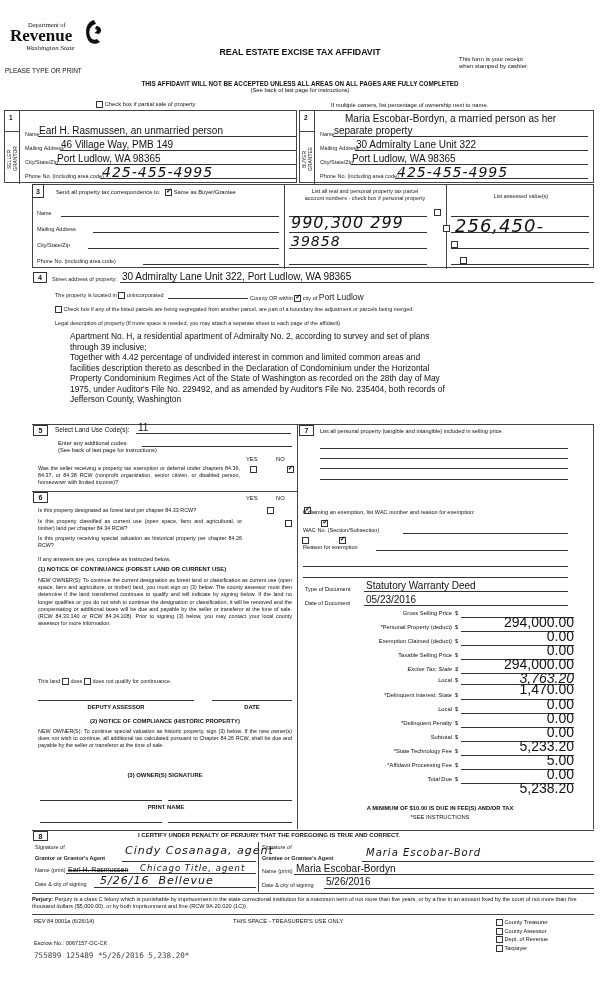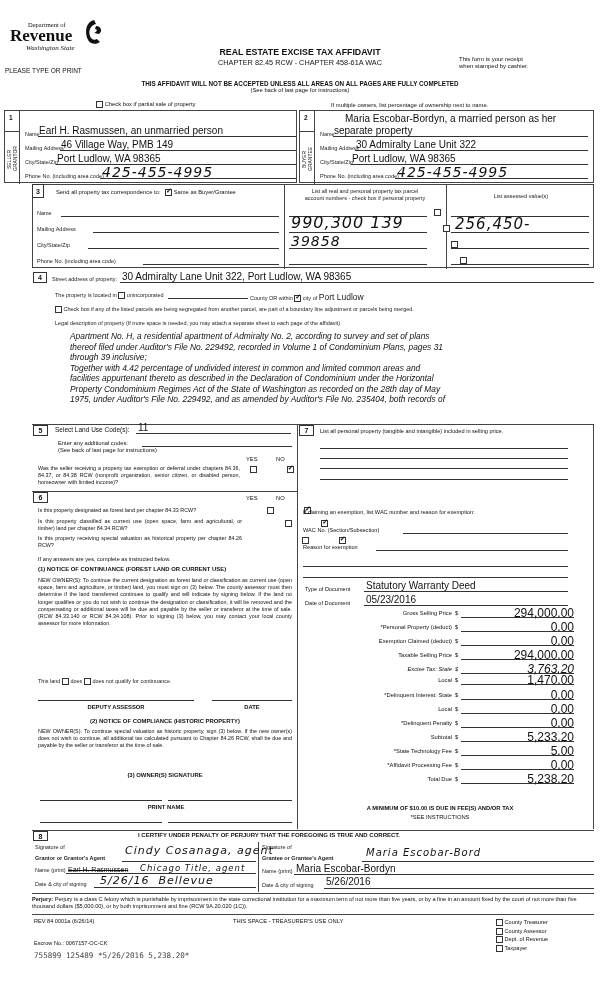--- a/index.html
+++ b/index.html
@@ -14,21 +14,21 @@
   .cb.checked::after { content: "✓"; position: absolute; left: 0px; top: -3px; font-size: 7px; font-weight: bold; color:#111; }
   .numbox { position: absolute; border: 1px solid #333; font-size: 7px; font-weight: bold; text-align: center; line-height: 10px; width: 16px; height: 11px; background: #fff; }
   .box { position: absolute; border: 1px solid #444; }
   .vlabel { position: absolute; writing-mode: vertical-rl; transform: rotate(180deg); font-size: 5px; text-align: center; line-height: 5.5px; }
   .bold { font-weight: bold; }
   .center { text-align: center; }
   .fee-row { position: absolute; left: 305px; width: 285px; height: 12px; font-size: 5.8px; }
   .fee-row .flbl { position: absolute; right: 138px; top: 4px; text-align: right; white-space: nowrap; }
   .fee-row .fdollar { position: absolute; left: 150px; top: 4px; }
   .fee-row .fline { position: absolute; left: 156px; width: 113px; top: 11px; border-bottom: 1px solid #333; }
-  .fee-row .fval { position: absolute; right: 16px; top: 0px; font-size: 12px; }
+  .fee-row .fval { position: absolute; right: 16px; top: 8px; font-size: 14px; }
   .para { font-size: 5.4px; line-height: 7.2px; text-align: justify; }
 </style>
 </head>
 <body>
 
 
 
 
 <div class="abs" style="left:6px;top:18px;width:110px;height:48px;">
   <div class="abs" style="left:22px;top:3px;font-size:6.5px;font-family:'Liberation Serif',serif;">Department of</div>
@@ -36,21 +36,20 @@
   <div class="abs" style="left:20px;top:26px;font-size:7px;font-style:italic;font-family:'Liberation Serif',serif;">Washington State</div>
   <svg class="abs" style="left:76px;top:0px;" width="22" height="28" viewBox="0 0 22 28">
     <path d="M12 2 C4 4 2 14 6 22 C8 26 14 27 18 24 L15 21 C12 23 9 21 8 18 C6 12 9 7 14 6 Z" fill="#111"></path>
     <path d="M14 8 C19 8 21 13 17 16 L12 15 C15 14 16 11 13 11 Z" fill="#111"></path>
   </svg>
 </div>
 <div class="abs" style="left:5px;top:67px;font-size:6.5px;">PLEASE TYPE OR PRINT</div>
 
 <div class="abs center" style="left:160px;top:47px;width:280px;">
   <div style="font-size:8.8px;font-weight:bold;">REAL ESTATE EXCISE TAX AFFIDAVIT</div>
-  <div style="font-size:7.3px;margin-top:1px;">CHAPTER 82.45 RCW - CHAPTER 458-61A WAC</div>
 </div>
 <div class="abs" style="left:459px;top:56px;font-size:6px;line-height:7px;">
   <div>This form is your receipt</div>
   <div>when stamped by cashier.</div>
 </div>
 <div class="abs center" style="left:0;top:80px;width:600px;">
   <div style="font-size:6.3px;font-weight:bold;">THIS AFFIDAVIT WILL NOT BE ACCEPTED UNLESS ALL AREAS ON ALL PAGES ARE FULLY COMPLETED</div>
   <div style="font-size:5.8px;">(See back of last page for instructions)</div>
 </div>
 <div class="abs" style="left:96px;top:101px;font-size:5.8px;">
@@ -125,24 +124,24 @@
   <div class="abs center lbl" style="left:252px;top:3px;width:160px;line-height:6.5px;">
     <div>List all real and personal property tax parcel</div>
     <div>account numbers - check box if personal property</div>
   </div>
   <div class="abs center lbl" style="left:414px;top:8px;width:148px;">List assessed value(s)</div>
 
   <div class="line" style="left:256px;top:31px;width:138px;"></div>
   <span class="cb abs" style="left:401px;top:24px;"></span>
   <div class="line" style="left:418px;top:31px;width:138px;"></div>
 
-  <div class="abs hand" style="left:258px;top:28px;font-size:16px;">990,300 139</div>
+  <div class="abs hand" style="left:258px;top:28px;font-size:16px;">990,300 299</div>
   <div class="line" style="left:256px;top:47px;width:138px;"></div>
   <span class="cb abs" style="left:401px;top:40px;"></span>
-  <div class="abs hand" style="left:422px;top:30px;font-size:15px;">256,450-</div>
+  <div class="abs hand" style="left:422px;top:30px;font-size:18px;">256,450-</div>
   <div class="line" style="left:418px;top:47px;width:138px;"></div>
 
   <div class="abs hand" style="left:258px;top:48px;font-size:14px;">39858</div>
   <div class="line" style="left:256px;top:63px;width:138px;"></div>
   <span class="cb abs" style="left:401px;top:56px;"></span>
   <div class="line" style="left:418px;top:63px;width:138px;"></div>
 
   <div class="line" style="left:256px;top:79px;width:138px;"></div>
   <span class="cb abs" style="left:401px;top:72px;"></span>
   <div class="line" style="left:418px;top:79px;width:138px;"></div>
@@ -164,28 +163,28 @@
   <span>County OR within</span>
   <span class="cb checked"></span>
   <span>city of</span>
   <span style="font-size:8.5px;">Port Ludlow</span>
 </div>
 <div class="abs lbl" style="left:55px;top:306px;">
   <span class="cb"></span>
   <span>Check box if any of the listed parcels are being segregated from another parcel, are part of a boundary line adjustment or parcels being merged.</span>
 </div>
 <div class="abs lbl" style="left:55px;top:320px;">Legal description of property (If more space is needed, you may attach a separate sheet to each page of the affidavit)</div>
-<div class="abs" style="left:70px;top:331px;font-size:8.4px;line-height:10.5px;font-style:italic;">
+<div class="abs" style="left:70px;top:331px;font-size:8.4px;line-height:10.5px;">
   <div>Apartment No. H, a residential apartment of Admiralty No. 2, according to survey and set of plans</div>
-  <div>thereof filed under Auditor's File No. 229492, recorded in Volume 1 of Condominium Plans, pages 31</div>
   <div>through 39 inclusive;</div>
   <div>Together with 4.42 percentage of undivided interest in common and limited common areas and</div>
-  <div>facilities appurtenant thereto as described in the Declaration of Condominium under the Horizontal</div>
+  <div>facilities description thereto as described in the Declaration of Condominium under the Horizontal</div>
   <div>Property Condominium Regimes Act of the State of Washington as recorded on the 28th day of May</div>
   <div>1975, under Auditor's File No. 229492, and as amended by Auditor's File No. 235404, both records of</div>
+  <div>Jefferson County, Washington</div>
 </div>
 
 
 <div class="abs" style="left:32px;top:424px;width:266px;height:405px;border-top:1px solid #444;border-right:1px solid #444;"></div>
 <div class="numbox" style="left:33px;top:425px;width:15px;">5</div>
 <div class="abs" style="left:55px;top:426px;font-size:6.5px;">Select Land Use Code(s):</div>
 <div class="abs typed" style="left:138px;top:422px;">11</div>
 <div class="line" style="left:136px;top:433px;width:155px;"></div>
 <div class="abs" style="left:58px;top:440px;font-size:5.8px;line-height:7px;">
   <div>Enter any additional codes:</div>

